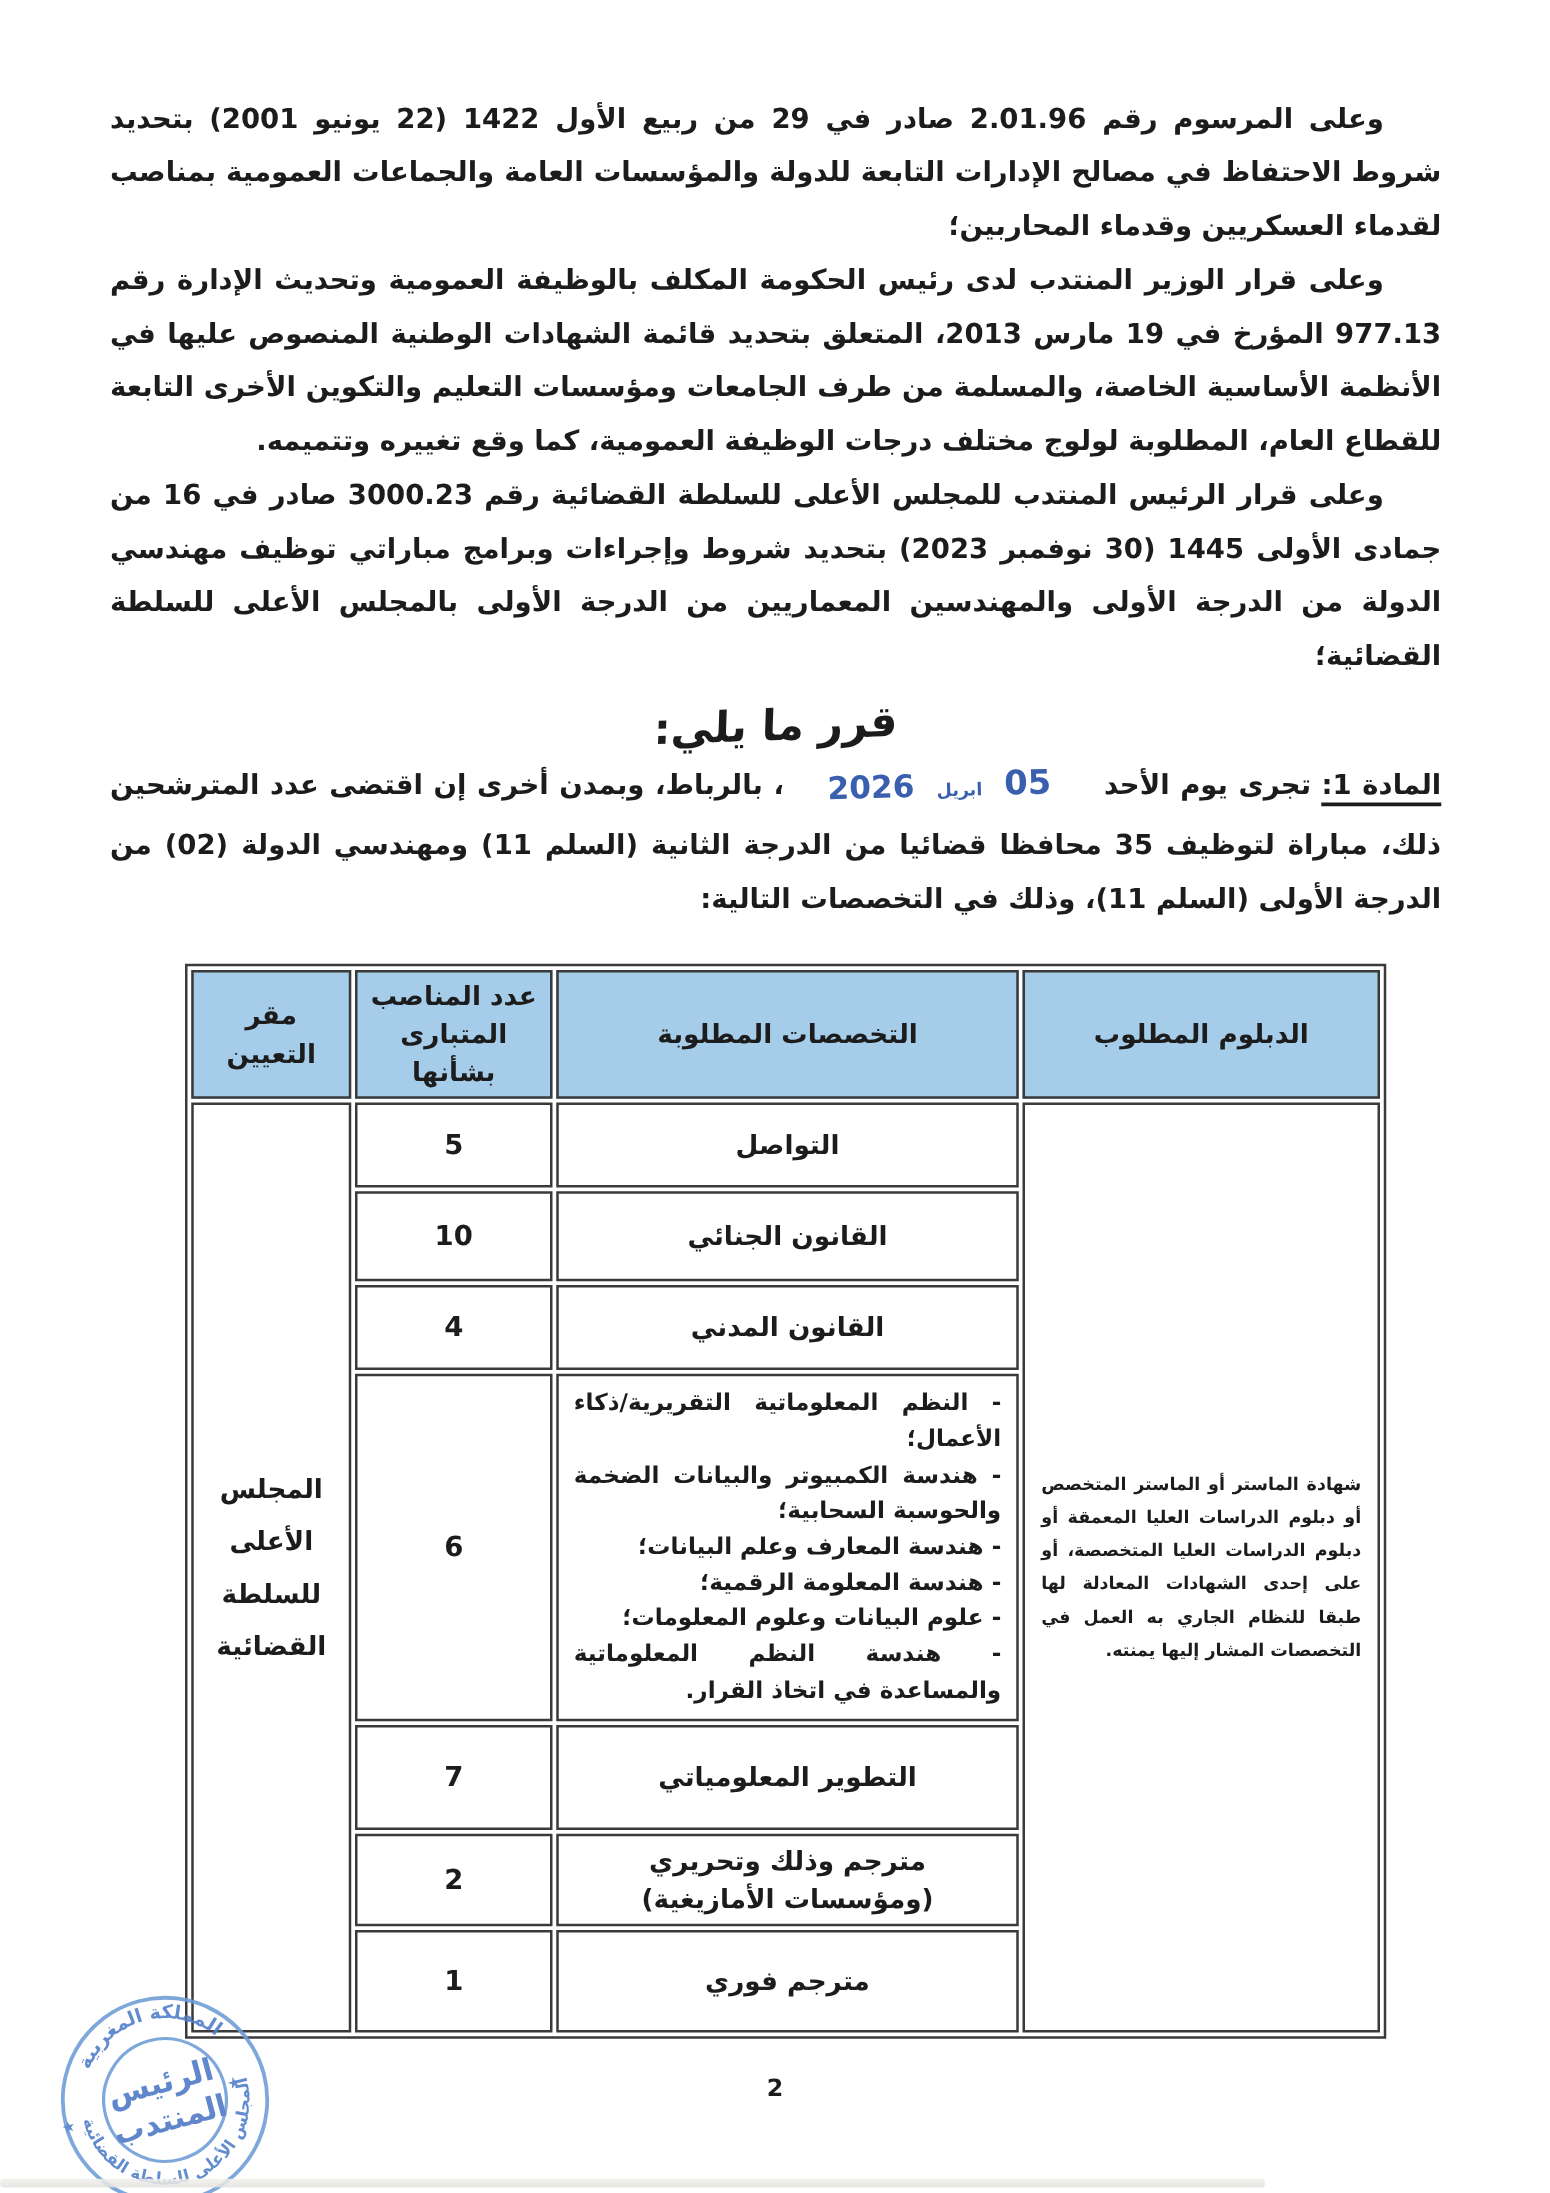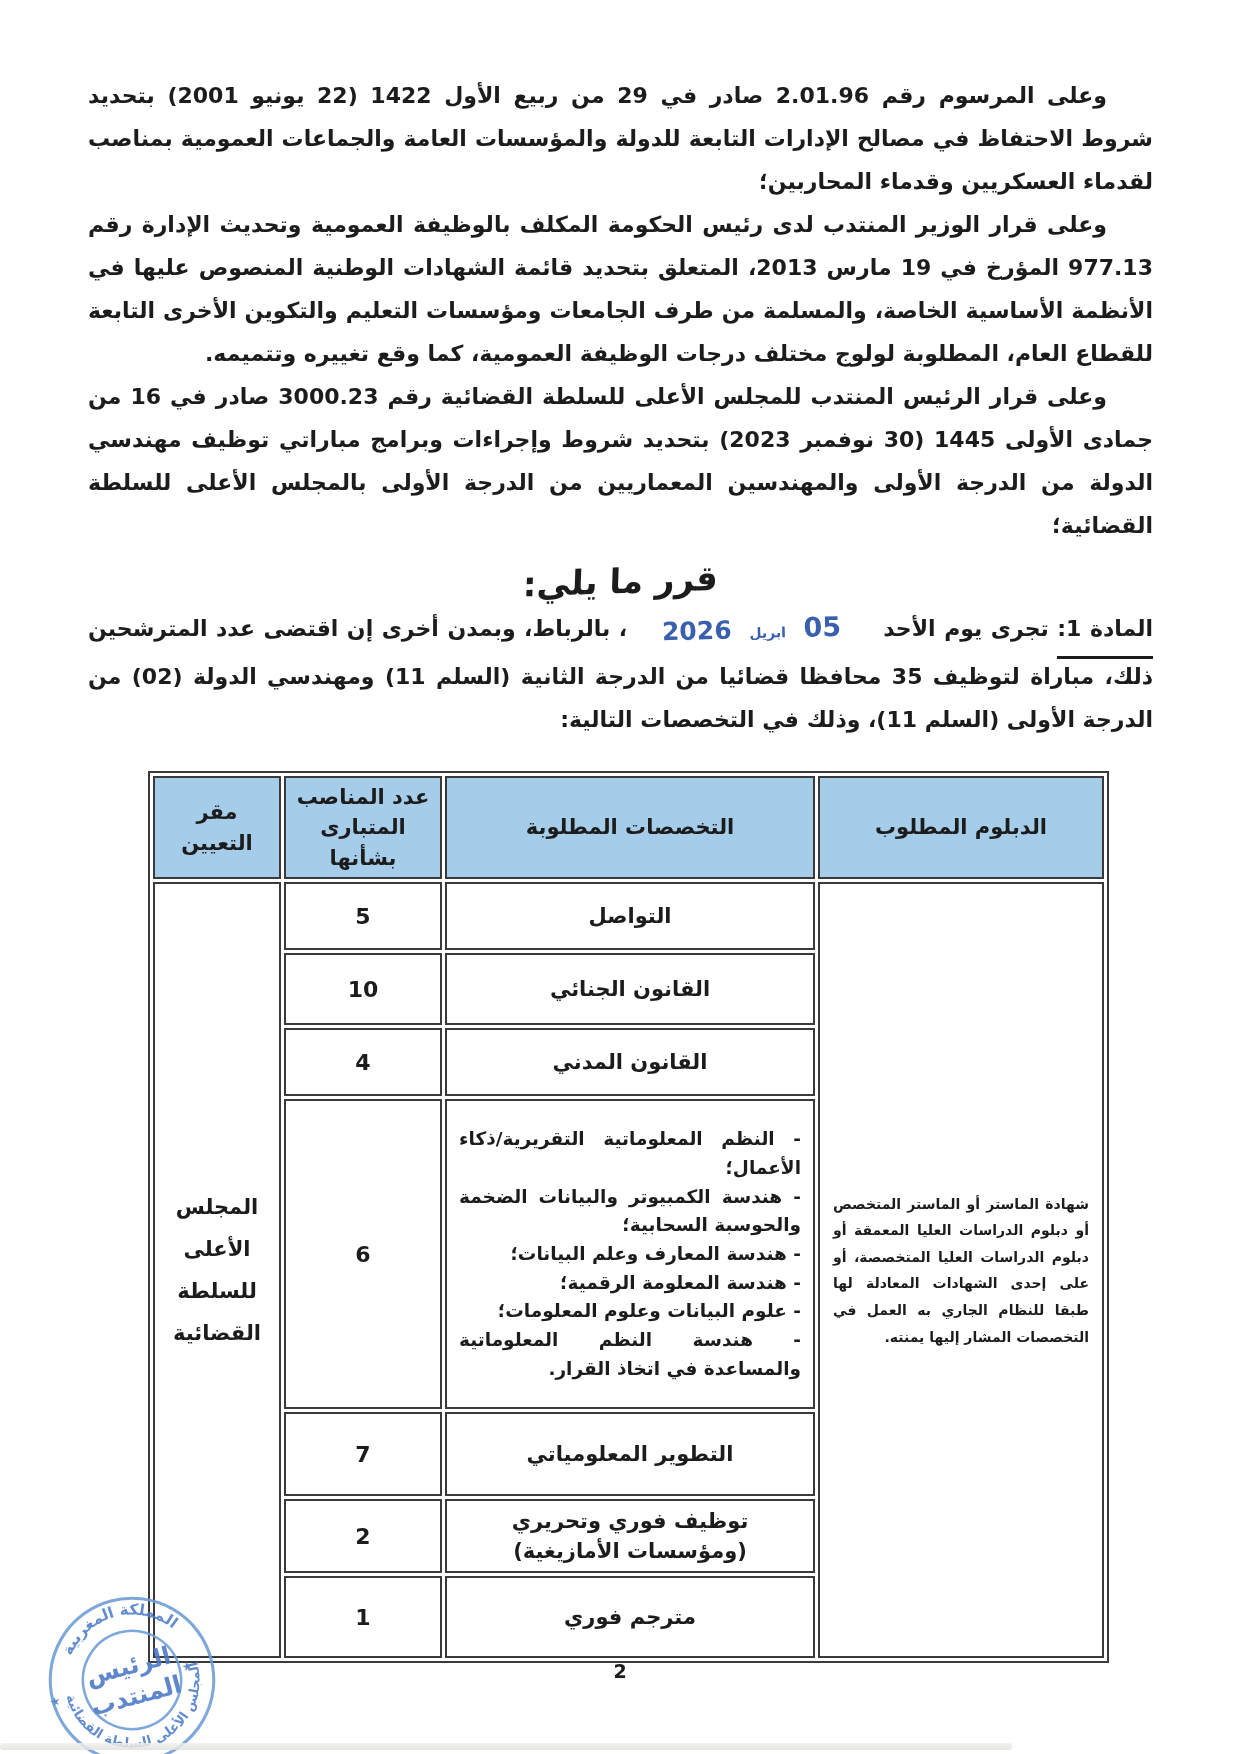--- a/index.html
+++ b/index.html
@@ -10,21 +10,21 @@
   }
   .content{position:absolute;top:58px;right:87px;left:88px;}
   .para{
     margin:0;font-size:22px;line-height:43px;text-align:justify;text-indent:46px;
   }
   .decision{
     text-align:center;font-size:34px;margin:14px 0 6px 0;
     transform:rotate(-2deg) skewX(-4deg);letter-spacing:1px;
   }
   .article{margin:4px 0 0 0;font-size:22px;line-height:43px;text-align:justify;}
-  .article-label{border-bottom:3px solid #1c1c1c;padding-bottom:15px;}
+  .article-label{border-bottom:3px solid #1c1c1c;padding-bottom:1px;}
   .date-stamp{
     color:#3a5fae;display:inline-block;margin:0 34px 0 26px;
     transform:rotate(-1.5deg);white-space:nowrap;vertical-align:-2px;
   }
   .ds-day{font-size:27px;letter-spacing:8px;}
   .ds-month{font-size:14px;margin:0 10px;}
   .ds-year{font-size:25px;letter-spacing:1px;}
 
   table.jobs{
     border-collapse:separate;border-spacing:3px;table-layout:fixed;
@@ -33,21 +33,21 @@
   .jobs th,.jobs td{
     border:2px solid #3a3a3a;font-weight:bold;text-align:center;
     vertical-align:middle;padding:4px 8px;overflow:hidden;
   }
   .jobs th{background:#a5cde9;font-size:21px;line-height:1.45;height:56px;}
   .jobs td{font-size:21px;}
   tr.r1 td{height:56px;} tr.r2 td{height:60px;} tr.r3 td{height:56px;}
   tr.r5 td{height:72px;} tr.r6 td{height:62px;} tr.r7 td{height:70px;}
   td.count-cell{font-size:22px;}
   td.spec-cell{line-height:1.45;}
-  td.bullets-cell{text-align:right;padding:24px 12px;}
+  td.bullets-cell{text-align:right;padding:8px 12px;}
   .spec-lines div{font-size:18.5px;line-height:1.55;text-align:justify;}
   td.diploma-cell{padding:0 13px;}
   .diploma-text{text-align:justify;font-size:14px;line-height:1.9;}
   td.loc-cell{padding:0 6px;}
   .loc-text{font-size:21px;line-height:2.0;}
 
   .page-number{
     position:absolute;top:1644px;left:0;width:1240px;text-align:center;
     font-size:19px;font-weight:bold;
   }
@@ -125,21 +125,21 @@
           </div>
         </td>
         <td class="count-cell">6</td>
       </tr>
       <tr class="r5">
         <td class="spec-cell">التطوير المعلومياتي</td>
         <td class="count-cell">7</td>
       </tr>
       <tr class="r6">
         <td class="spec-cell">
-          <div>توظيف فوري وتحريري</div>
+          <div>مترجم وذلك وتحريري</div>
           <div>(ومؤسسات الأمازيغية)</div>
         </td>
         <td class="count-cell">2</td>
       </tr>
       <tr class="r7">
         <td class="spec-cell">
           <div>مترجم فوري</div>
 
         </td>
         <td class="count-cell">1</td>

